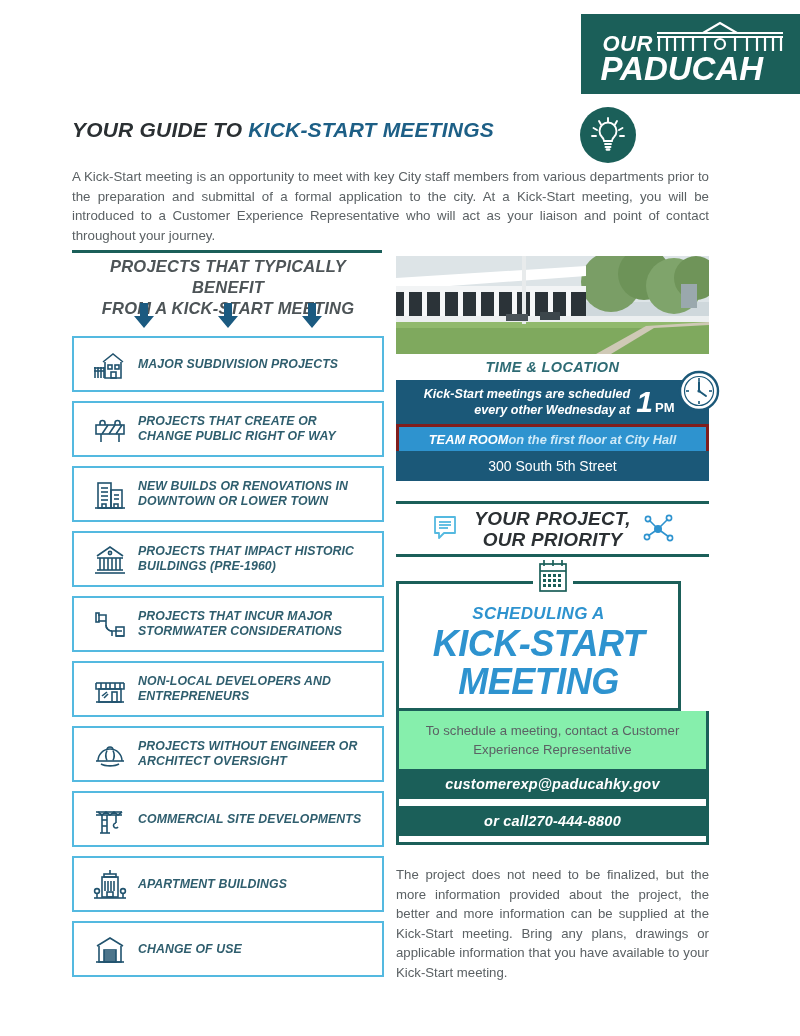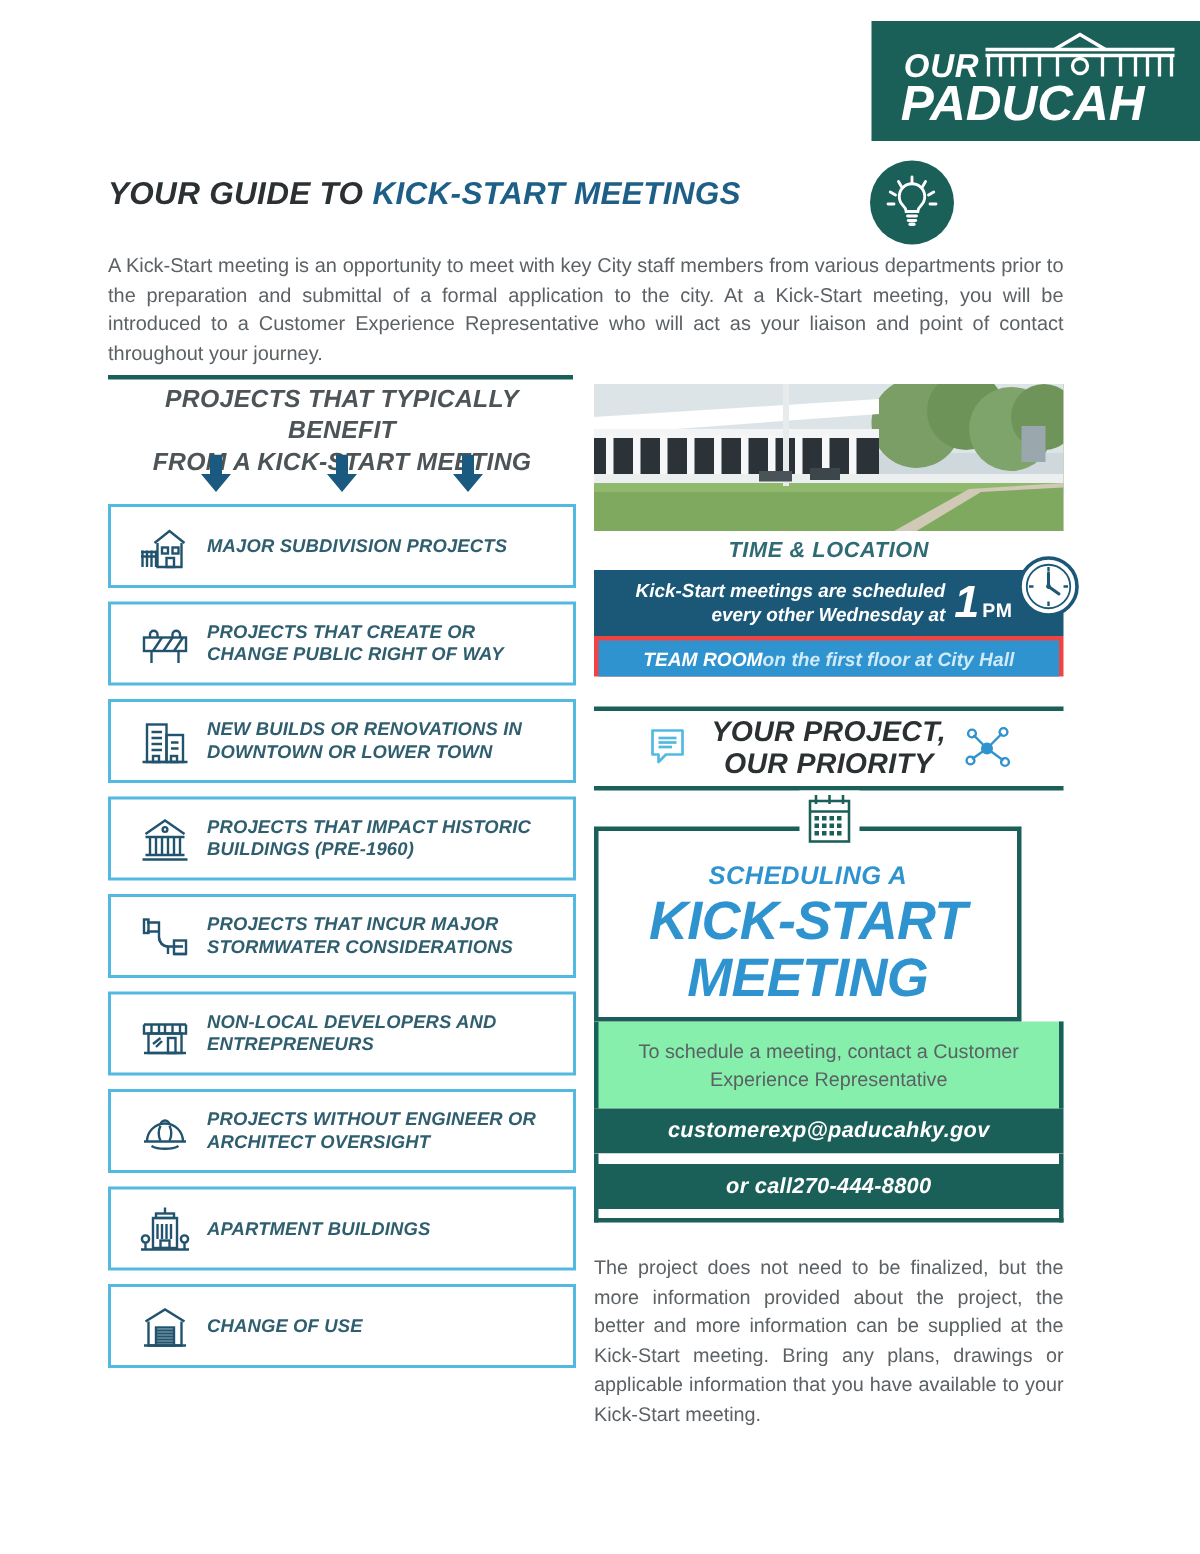--- a/index.html
+++ b/index.html
@@ -96,21 +96,21 @@
     flex:1;text-align:right;padding-left:10px;
     font-size:12.6px;line-height:16px;font-weight:bold;font-style:italic;color:#ffffff;
   }
   .time-hour{
     display:flex;align-items:baseline;padding:0 34px 0 6px;color:#fff;
   }
   .time-hour .num{font-size:30px;font-weight:bold;font-style:italic;line-height:1;}
   .time-hour .pm{font-size:13px;font-weight:bold;letter-spacing:.3px;margin-left:2px;}
   .clock{position:absolute;right:-14px;top:-13px;width:48px;height:48px;}
 
-  .room-wrap{width:313px;background:#ef4444;padding:3px 0 0 0;}
+  .room-wrap{width:313px;background:#7f1d1d;padding:3px 0 0 0;}
   .room{
     margin:0 3px;height:24px;background:#2e93cf;
     display:flex;align-items:center;justify-content:center;
     font-size:12.8px;font-weight:bold;font-style:italic;color:#ffffff;
   }
   .room .light{color:#cfeaf8;}
   .addr{
     width:313px;height:30px;background:#1b5878;
     display:flex;align-items:center;justify-content:center;
     font-size:14px;color:#ffffff;
@@ -380,20 +380,39 @@
               <path d="M23 13.5a11.5 11.5 0 0 1 0 10"></path>
           <path d="M17 13a3 3 0 0 1 6 0"></path>
           <path d="M6 24h28"></path>
               <path d="M11 27c4 2.5 14 2.5 18 0"></path>
         </g>
           </svg>
       </span>
       <span class="card-label">PROJECTS WITHOUT ENGINEER OR ARCHITECT OVERSIGHT</span>
     </div>
 
+    <div class="card">
+      <span class="card-icon">
+        <svg width="40" height="34" viewBox="0 0 40 34">
+            <g stroke="#21536e" stroke-width="1.6" fill="none">
+          <line x1="6" y1="10" x2="32" y2="10"></line>
+              <line x1="6" y1="13" x2="32" y2="13"></line>
+          <polyline points="8,10 12,13 16,10 20,13 24,10 28,13 32,10"></polyline>
+          <line x1="12" y1="13" x2="12" y2="31"></line>
+              <line x1="17" y1="13" x2="17" y2="31"></line>
+          <line x1="12" y1="18" x2="17" y2="18"></line>
+              <line x1="12" y1="24" x2="17" y2="24"></line>
+          <line x1="26" y1="13" x2="26" y2="21"></line>
+          <path d="M26 21a2.5 2.5 0 1 0 2 4"></path>
+          <line x1="10" y1="31" x2="20" y2="31"></line>
+        </g>
+          </svg>
+      </span>
+      <span class="card-label">COMMERCIAL SITE DEVELOPMENTS</span>
+    </div>
 
     <div class="card">
       <span class="card-icon">
         <svg width="40" height="34" viewBox="0 0 40 34">
             <g stroke="#21536e" stroke-width="1.6" fill="none">
           <line x1="20" y1="3" x2="20" y2="7"></line>
           <rect x="14" y="7" width="12" height="3"></rect>
           <rect x="12" y="10" width="16" height="20"></rect>
           <line x1="15" y1="14" x2="15" y2="24"></line>
               <line x1="18" y1="14" x2="18" y2="24"></line>
@@ -496,20 +515,21 @@
         </svg>
       </span>
     </div>
 
     <div class="room-wrap">
       <div class="room">
         <span>TEAM ROOM</span>
           <span class="light"> on the first floor at City Hall</span>
       </div>
     </div>
+    <div class="addr">300 South 5th Street</div>
 
     <div class="pr-rule"></div>
     <div class="priority">
       <span class="chat-icon">
         <svg width="34" height="34" viewBox="0 0 34 34">
             <g stroke="#54b9e0" stroke-width="1.8" fill="none">
           <path d="M5 5h20v16H14l-5 5v-5H5z" stroke-linejoin="round"></path>
           <line x1="9" y1="10" x2="21" y2="10"></line>
               <line x1="9" y1="13" x2="21" y2="13"></line>
               <line x1="9" y1="16" x2="18" y2="16"></line>

